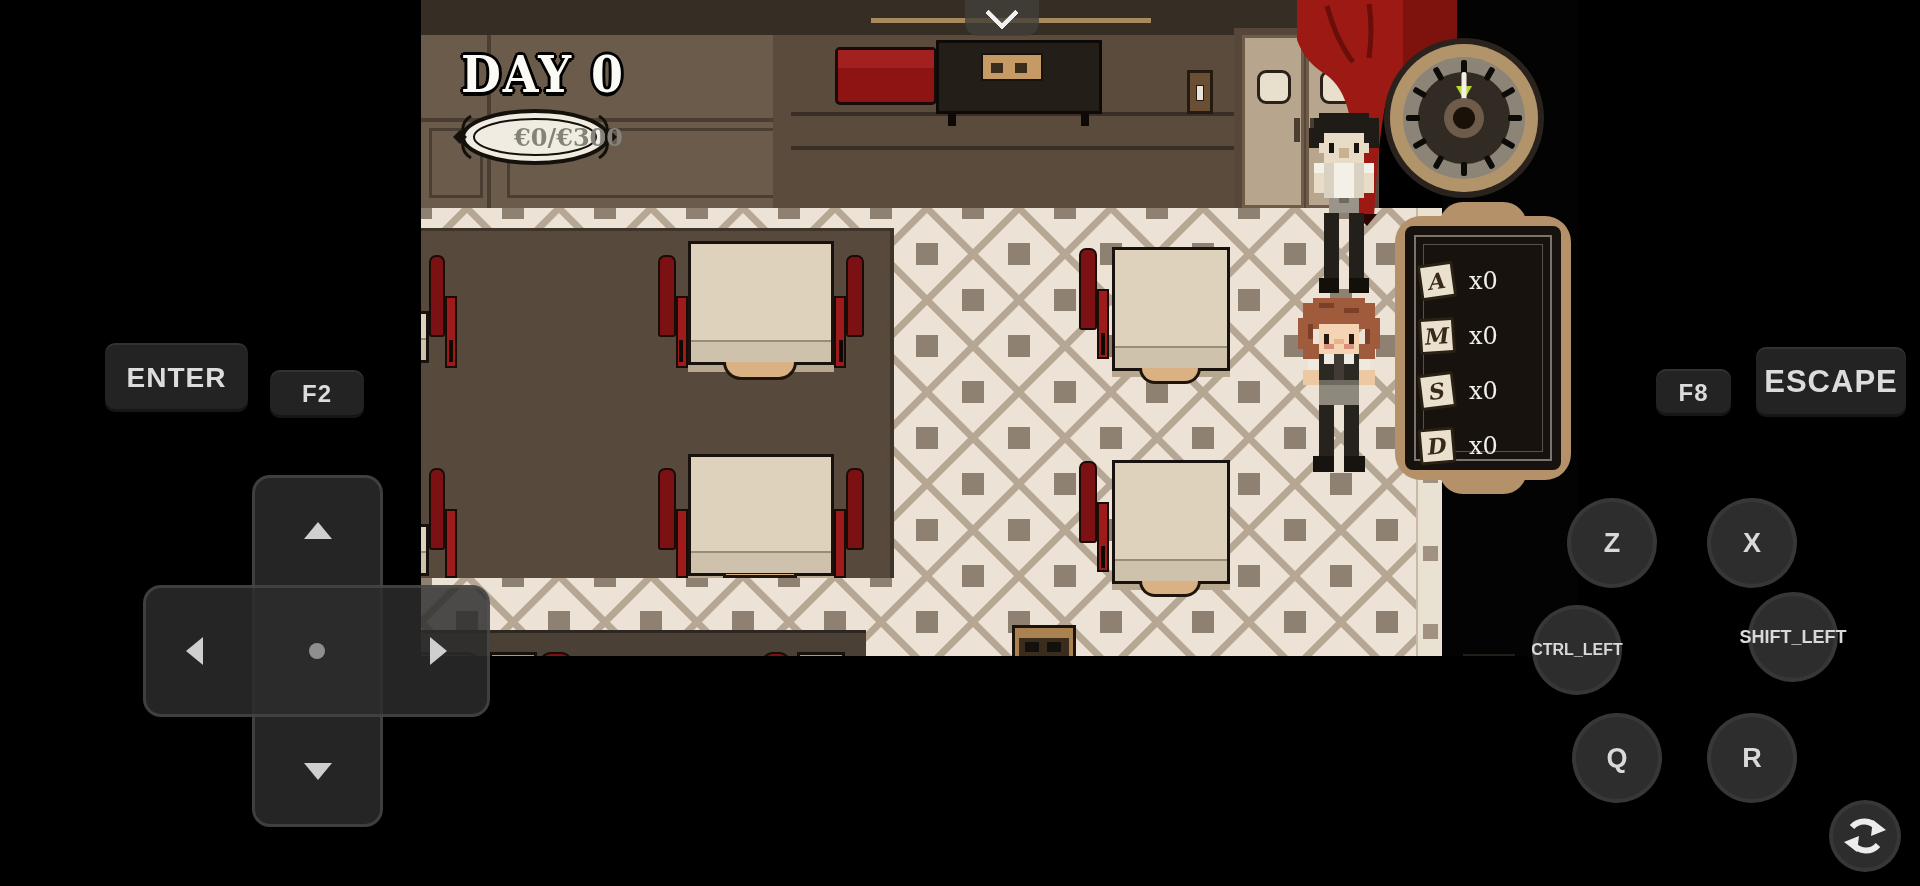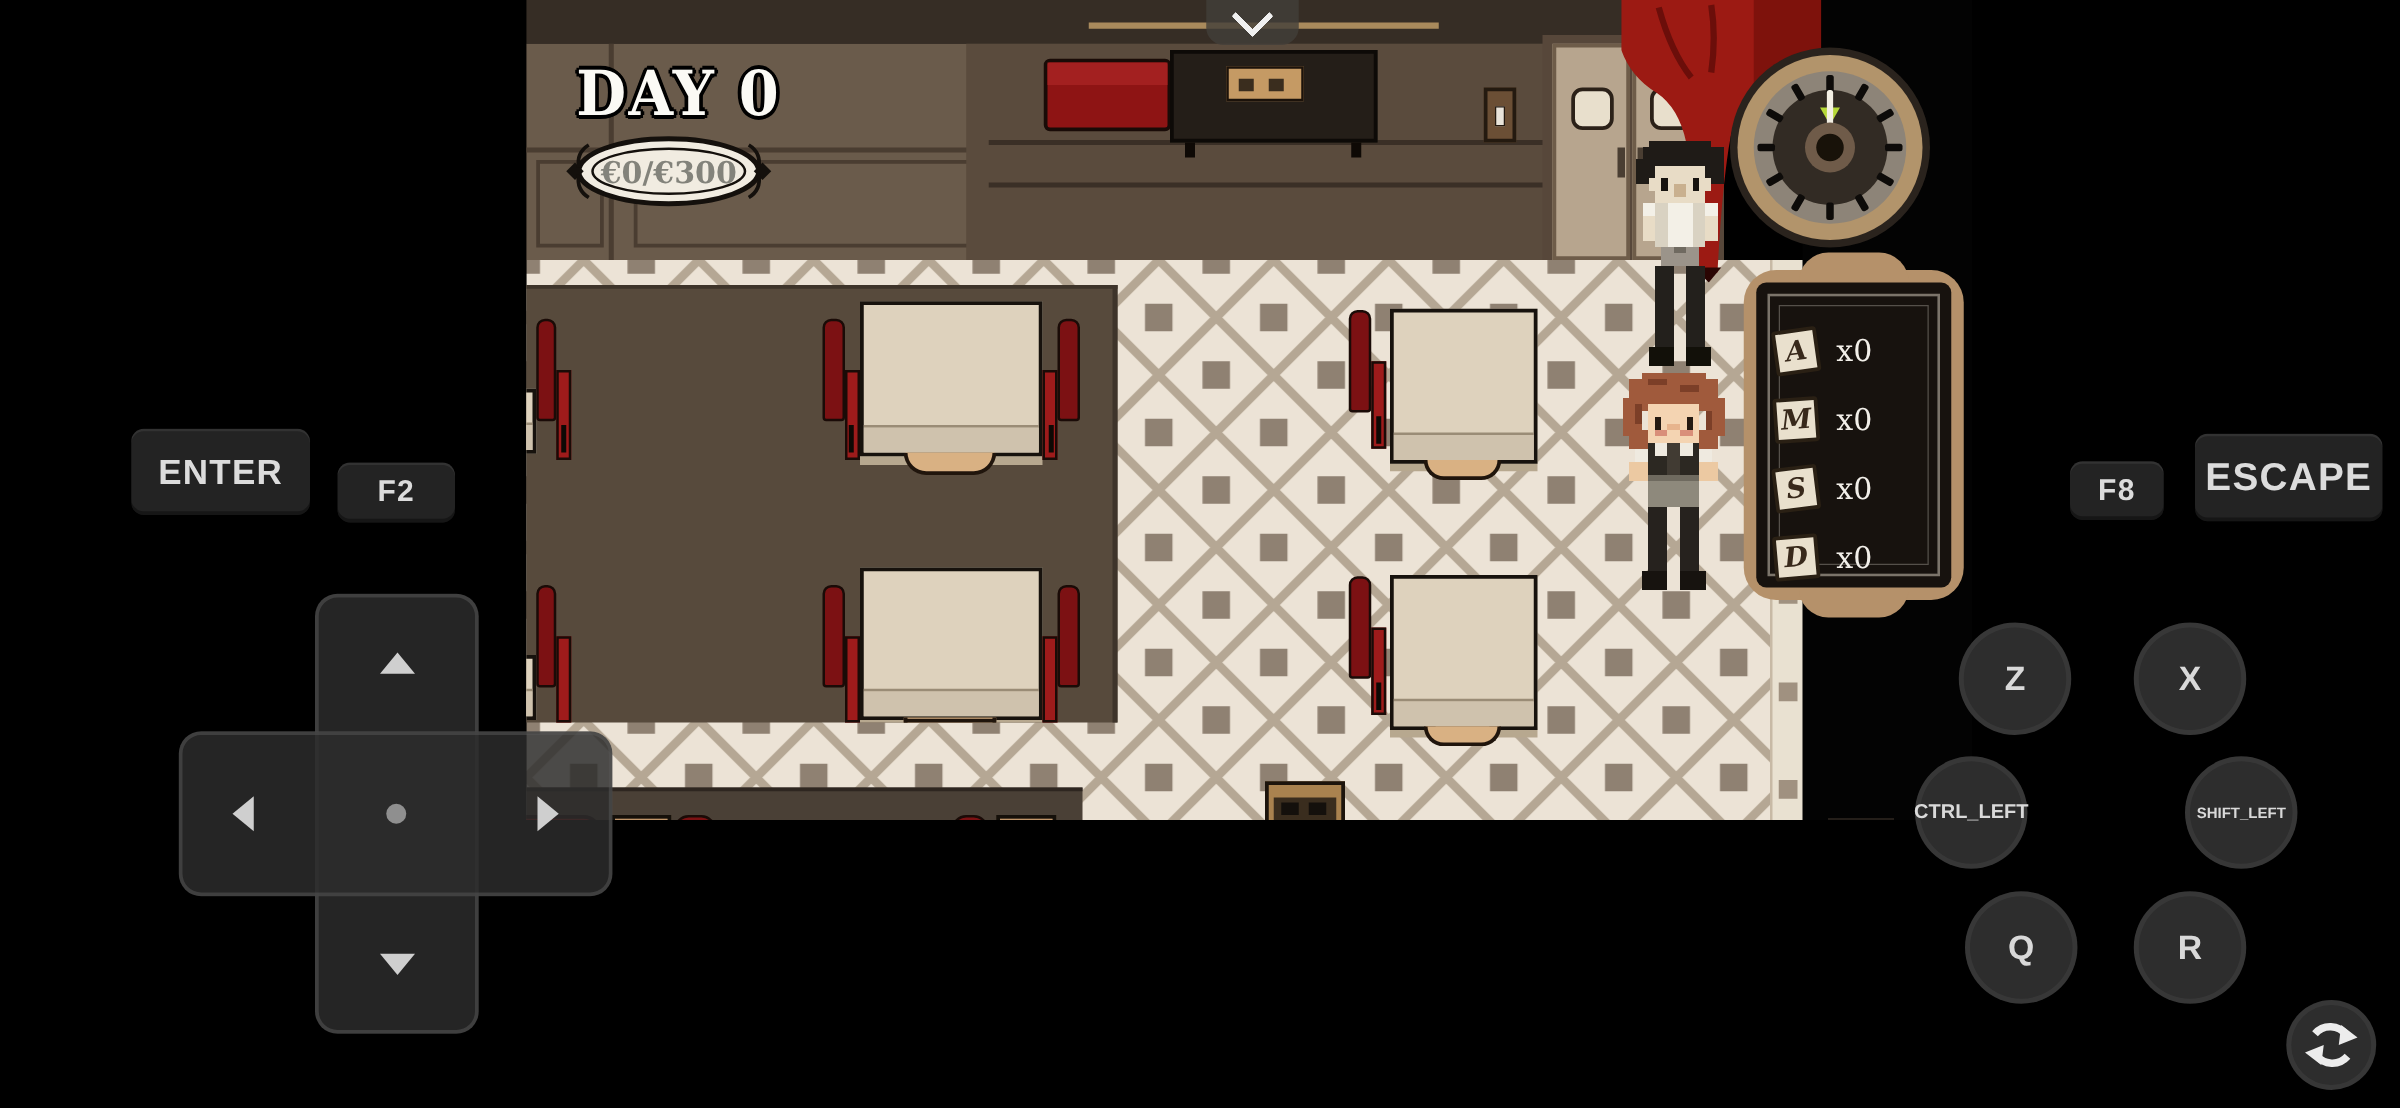--- a/index.html
+++ b/index.html
@@ -294,21 +294,21 @@
   <div class="abs" style="left:22px;top:48px;width:200px;text-align:center;font:bold 46px 'DejaVu Serif',serif;color:#fbfaf5;transform:scaleY(1.08);letter-spacing:2px;text-shadow:3px 0 #000,-3px 0 #000,0 3px #000,0 -3px #000,2px 2px #000,-2px 2px #000,2px -2px #000,-2px -2px #000">DAY 0</div>
 
   <div class="abs" style="left:26px;top:102px;width:176px;height:70px">
     <svg width="176" height="70">
       <ellipse cx="88" cy="35" rx="72" ry="26" fill="#f1ece1" stroke="#14100c" stroke-width="4"></ellipse>
       <ellipse cx="88" cy="35" rx="61" ry="18" fill="none" stroke="#14100c" stroke-width="2"></ellipse>
       <polygon points="6,35 13,28 20,35 13,42" fill="#14100c"></polygon>
       <polygon points="156,35 163,28 170,35 163,42" fill="#14100c"></polygon>
       <path d="M24 14 q-10 6 -8 18 M24 56 q-10 -6 -8 -18 M152 14 q10 6 8 18 M152 56 q10 -6 8 -18" stroke="#14100c" stroke-width="3" fill="none"></path>
     </svg>
-    <div class="abs" style="left:0;top:21px;width:176px;text-align:center;font:bold 24px 'DejaVu Serif',serif;color:#83837b">€0/€300</div>
+    <div class="abs" style="left:0;top:21px;width:176px;text-align:right;font:bold 24px 'DejaVu Serif',serif;color:#83837b">€0/€300</div>
   </div>
 
   <svg class="abs" style="left:961px;top:36px" width="164" height="164">
     <circle cx="82" cy="82" r="80" fill="#2a231d"></circle>
     <circle cx="82" cy="82" r="74" fill="#b2946b"></circle>
     <circle cx="82" cy="82" r="61" fill="#8d8478"></circle>
     <circle cx="82" cy="82" r="46" fill="#322b24"></circle>
     <g fill="#0d0b09">
       <rect x="79" y="24" width="6" height="14" rx="2"></rect>
       <rect x="79" y="24" width="6" height="14" rx="2" transform="rotate(30 82 82)"></rect>
@@ -379,21 +379,21 @@
   <div class="tri up" style="left:304px;top:522px"></div>
   <div class="tri down" style="left:304px;top:763px"></div>
   <div class="tri left" style="left:186px;top:637px"></div>
   <div class="tri right" style="left:430px;top:637px"></div>
   <div class="abs" style="left:309px;top:643px;width:16px;height:16px;border-radius:50%;background:#8f8f8f"></div>
 </div>
 
 <div class="cbtn" style="left:1567px;top:498px;width:90px;height:90px;font-size:27px">Z</div>
 <div class="cbtn" style="left:1707px;top:498px;width:90px;height:90px;font-size:27px">X</div>
 <div class="cbtn" style="left:1532px;top:605px;width:90px;height:90px;font-size:16px">CTRL_LEFT</div>
-<div class="cbtn" style="left:1748px;top:605px;width:90px;height:90px;font-size:12px">SHIFT_LEFT</div>
+<div class="cbtn" style="left:1748px;top:592px;width:90px;height:90px;font-size:18px">SHIFT_LEFT</div>
 <div class="cbtn" style="left:1572px;top:713px;width:90px;height:90px;font-size:27px">Q</div>
 <div class="cbtn" style="left:1707px;top:713px;width:90px;height:90px;font-size:27px">R</div>
 
 <div class="cbtn" style="left:1829px;top:800px;width:72px;height:72px">
   <svg width="72" height="72" viewBox="0 0 72 72">
     <path d="M23 27 A16 16 0 0 1 48 28" stroke="#ececec" stroke-width="6" fill="none"></path>
     <path d="M44 20 L57 30 L42 36 Z" fill="#ececec"></path>
     <path d="M49 45 A16 16 0 0 1 24 44" stroke="#ececec" stroke-width="6" fill="none"></path>
     <path d="M28 52 L15 42 L30 36 Z" fill="#ececec"></path>
   </svg>

